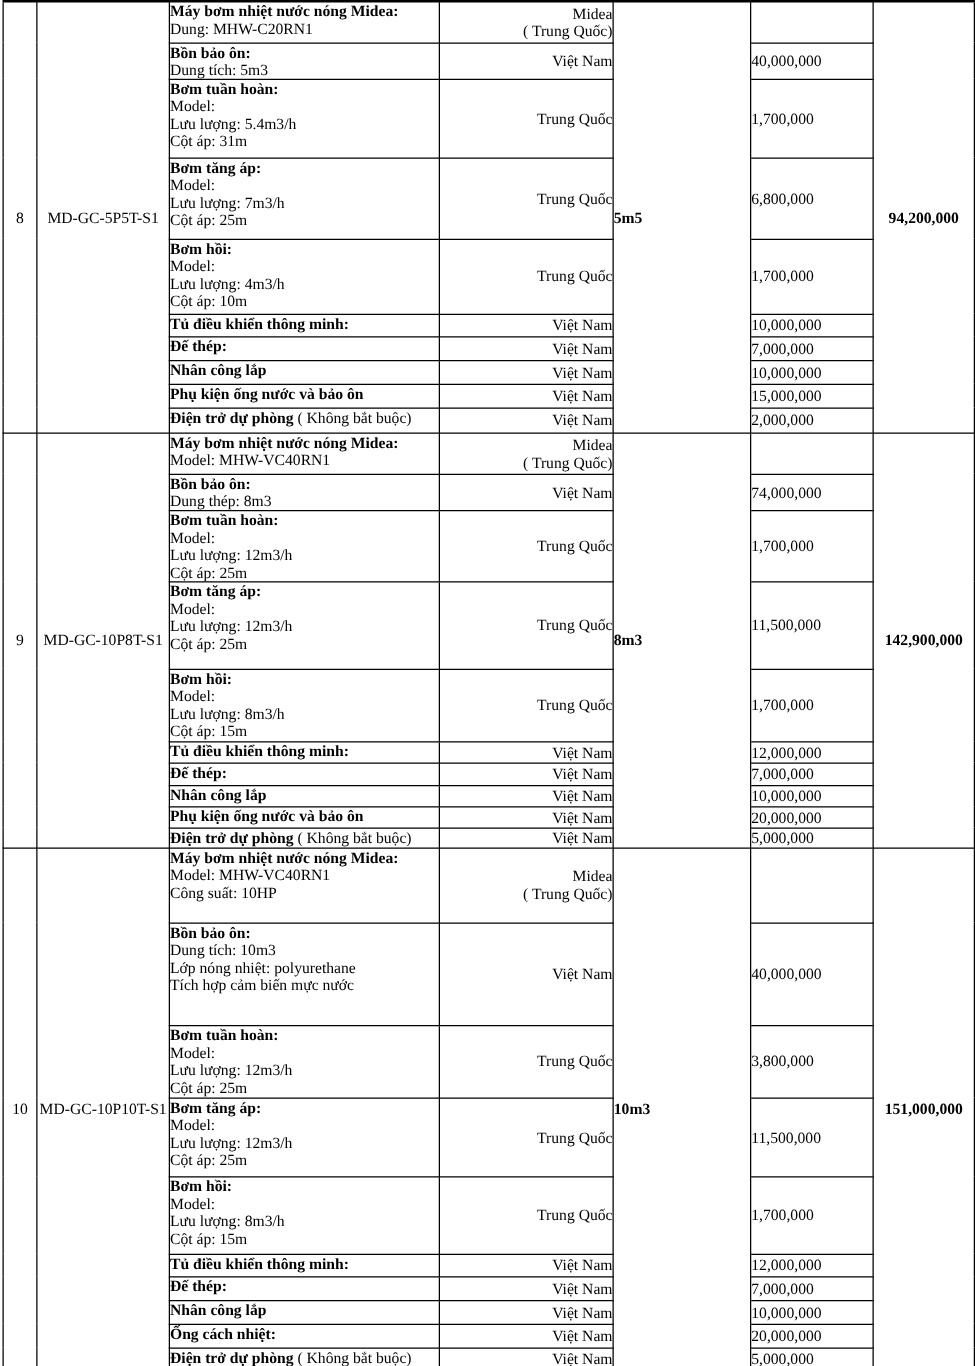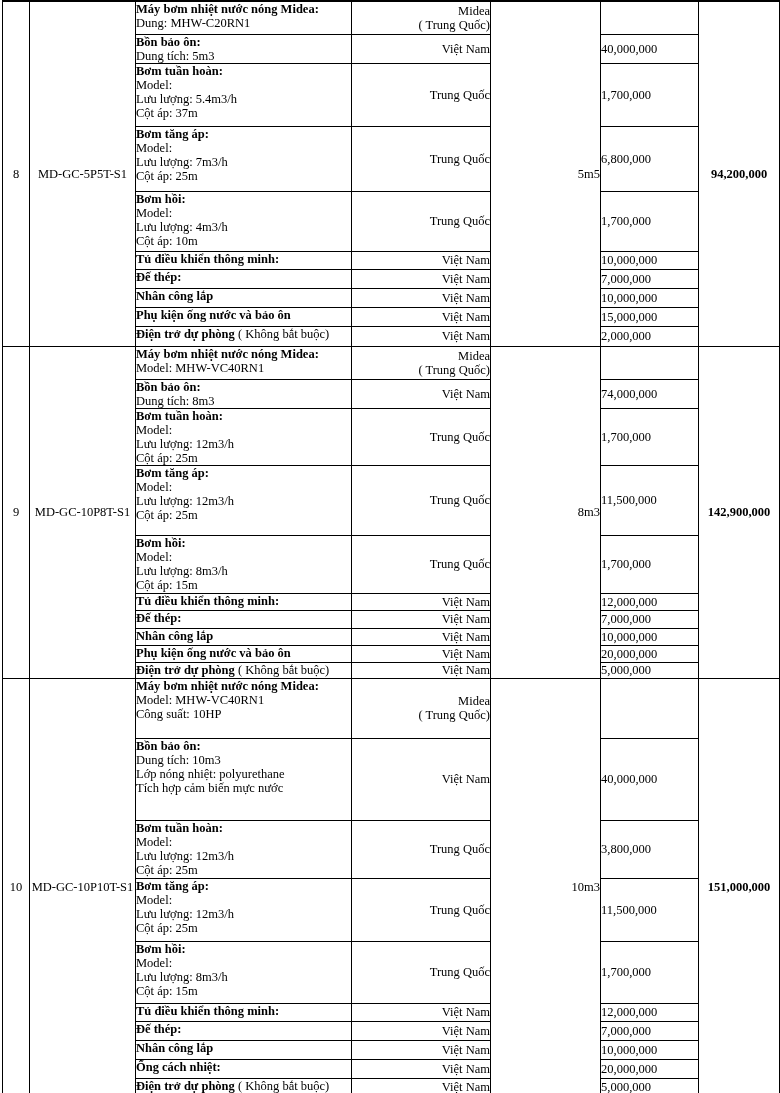--- a/index.html
+++ b/index.html
@@ -38,23 +38,23 @@
     vertical-align: top;
     padding: 1px 2px 0 4px;
   }
   td.c-desc b { font-weight: bold; }
   td.c-desc span.suffix { font-weight: normal; }
   td.c-origin {
     text-align: right;
     vertical-align: middle;
   }
   td.c-cap {
-    text-align: right;
+    text-align: left;
     vertical-align: middle;
-    font-weight: normal;
+    font-weight: bold;
     margin-top: 15px;
   }
   td.c-price {
     text-align: left;
     vertical-align: middle;
     padding-right: 5px;
   }
   td.c-total {
     text-align: center;
     vertical-align: middle;
@@ -100,21 +100,21 @@
           <td class="c-origin">
             <div>Việt Nam</div>
           </td>
           <td class="c-price">40,000,000</td>
         </tr>
         <tr style="height: 63px;">
           <td class="c-desc">
             <div><b>Bơm tuần hoàn:</b></div>
             <div>Model:</div>
             <div>Lưu lượng: 5.4m3/h</div>
-            <div>Cột áp: 37m</div>
+            <div>Cột áp: 31m</div>
           </td>
           <td class="c-origin">
             <div>Trung Quốc</div>
           </td>
           <td class="c-price">1,700,000</td>
         </tr>
         <tr style="height: 65px;">
           <td class="c-desc">
             <div><b>Bơm tăng áp:</b></div>
             <div>Model:</div>
@@ -194,21 +194,21 @@
             <div>Midea</div>
             <div>( Trung Quốc)</div>
           </td>
           <td class="c-cap" rowspan="10">8m3</td>
           <td class="c-price"></td>
           <td class="c-total" rowspan="10">142,900,000</td>
         </tr>
         <tr style="height: 29px;">
           <td class="c-desc">
             <div><b>Bồn bảo ôn:</b></div>
-            <div>Dung tích: 8m3</div>
+            <div>Dung thép: 8m3</div>
           </td>
           <td class="c-origin">
             <div>Việt Nam</div>
           </td>
           <td class="c-price">74,000,000</td>
         </tr>
         <tr style="height: 56px;">
           <td class="c-desc">
             <div><b>Bơm tuần hoàn:</b></div>
             <div>Model:</div>

